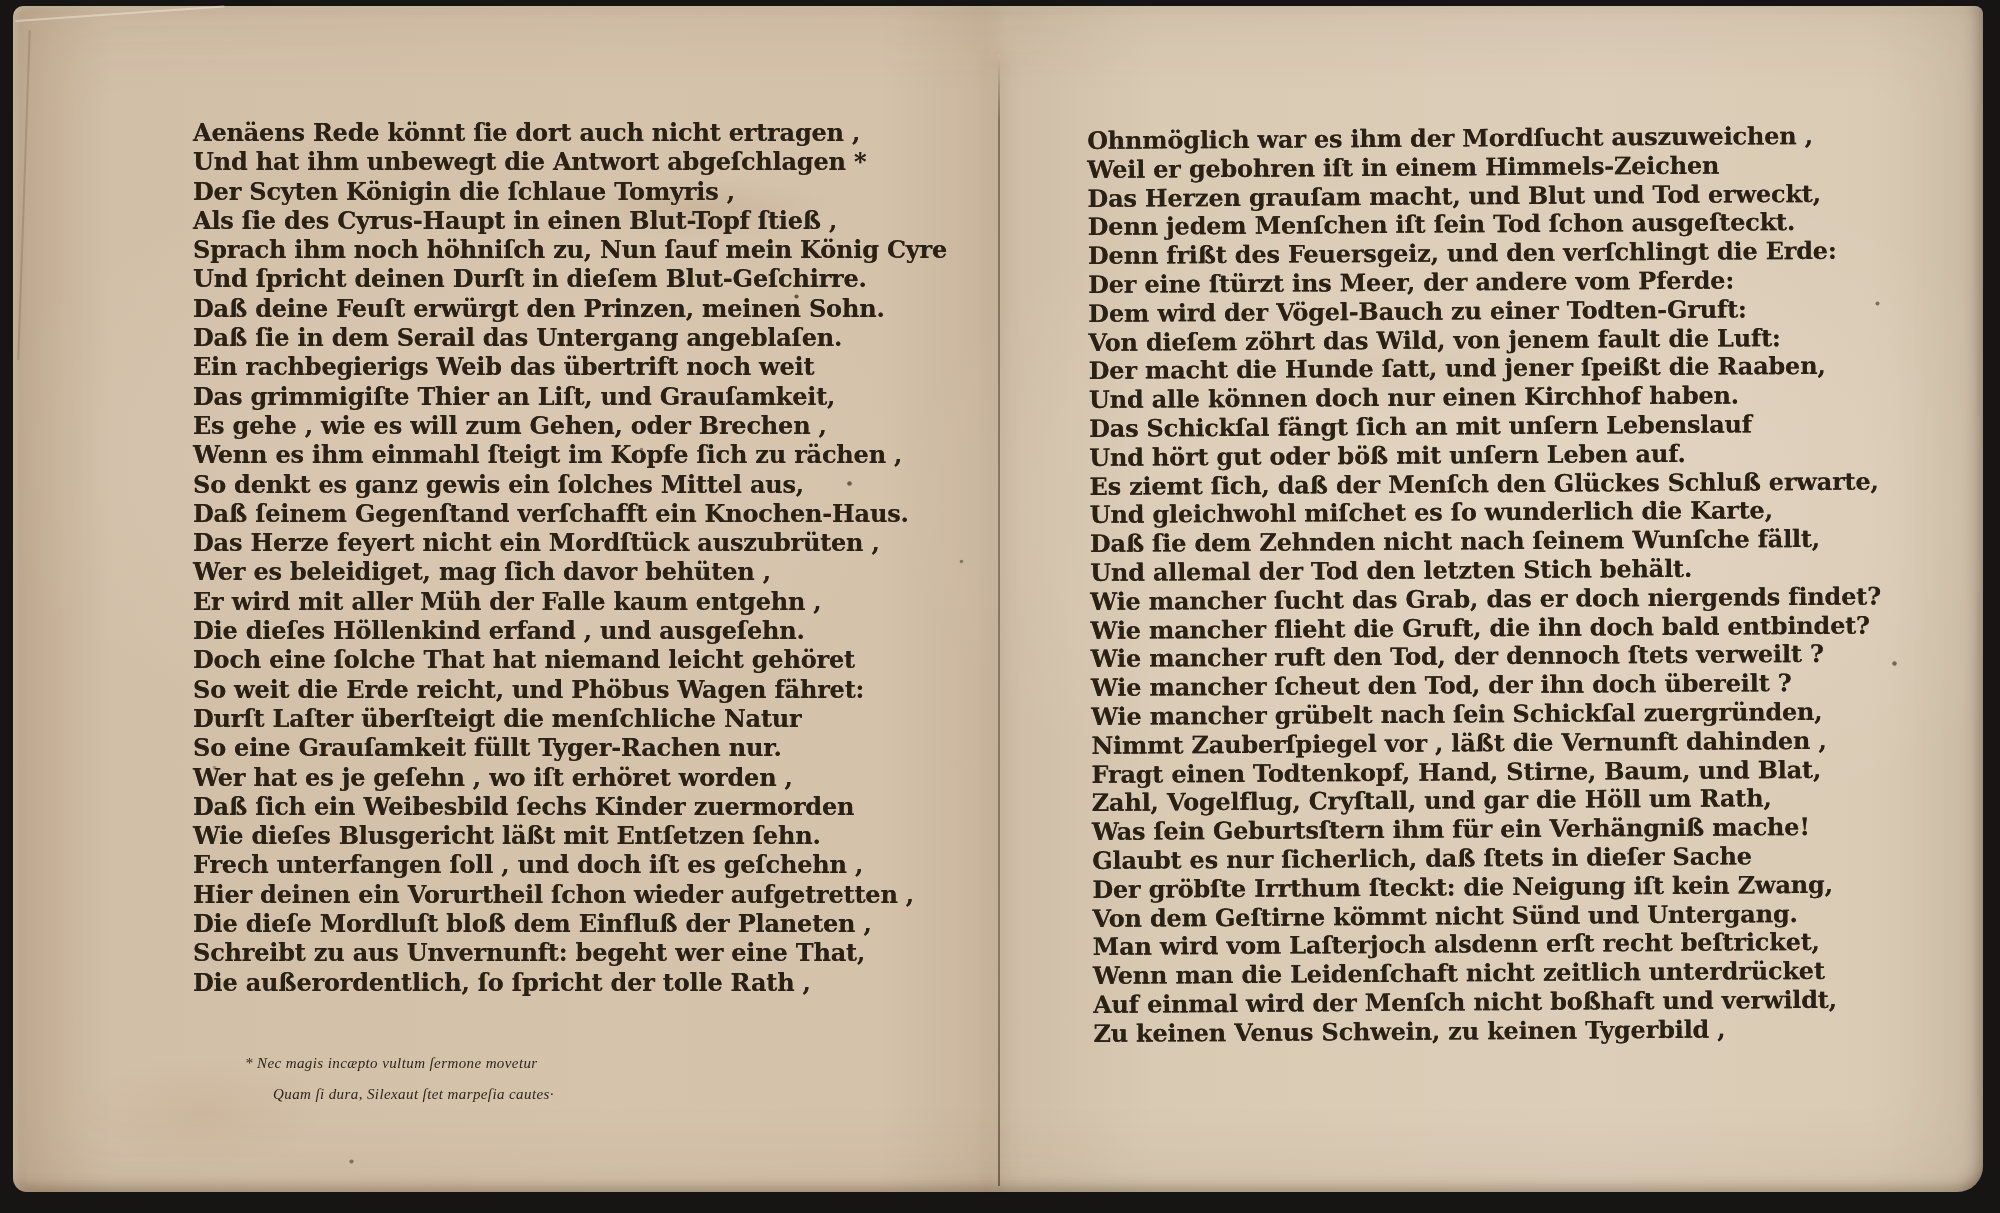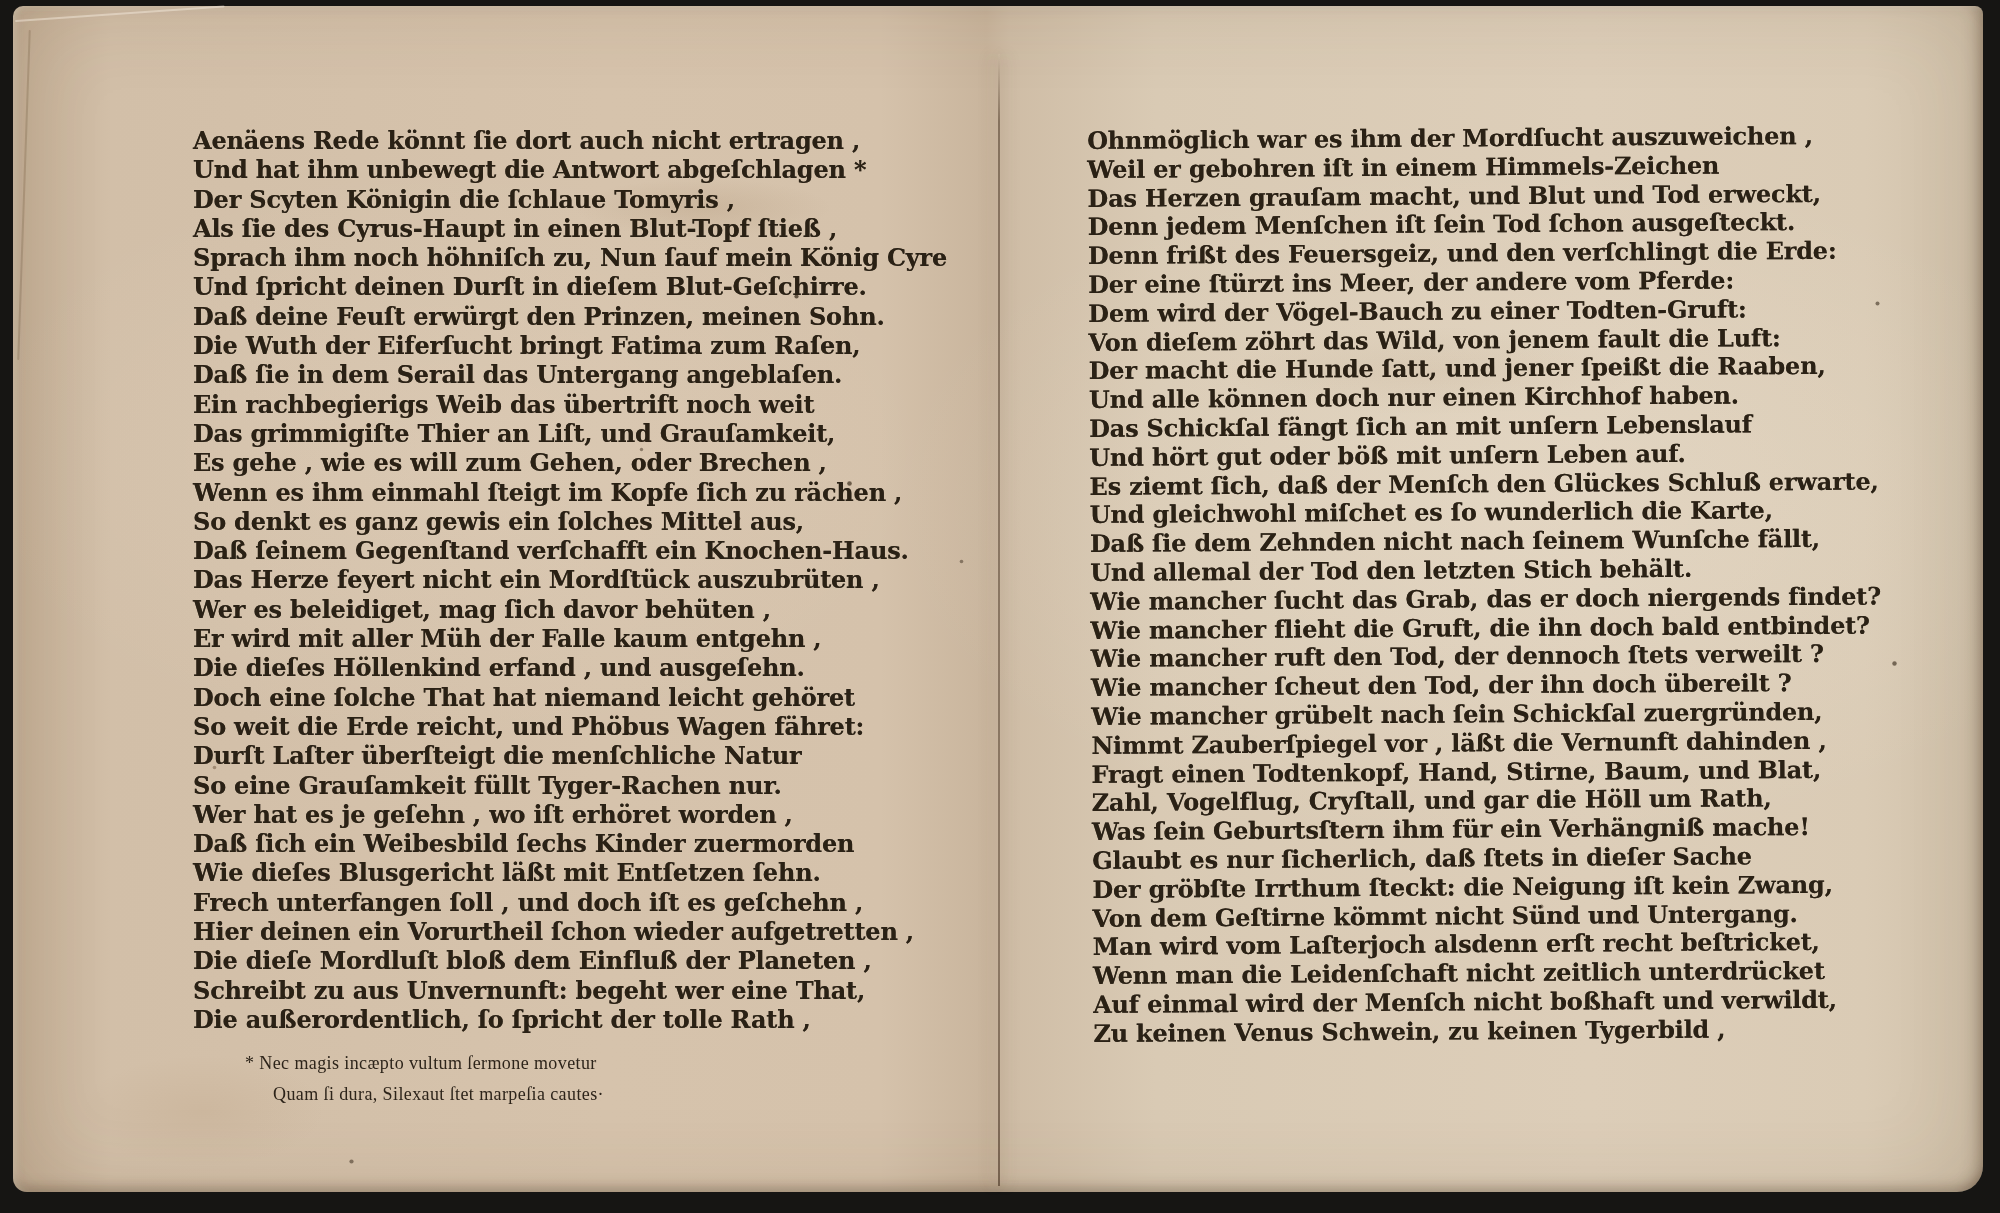--- a/index.html
+++ b/index.html
@@ -103,21 +103,21 @@
   }
   .text-col .text-line {
     white-space: nowrap;
     font-weight: 700;
     font-size: 24px;
     letter-spacing: -0.2px;
     text-shadow: 0 0 0.5px rgba(42,33,21,0.65);
   }
   .left-text {
     left: 180px;
-    top: 120px;
+    top: 112px;
     width: 790px;
   }
   .left-text .text-line { line-height: 29.3px; }
   .right-text {
     left: 1074px;
     top: 121px;
     width: 790px;
     transform: rotate(-0.4deg);
     transform-origin: left top;
   }
@@ -125,23 +125,24 @@
   .footnote {
     position: absolute;
     left: 180px;
     top: 1042px;
     width: 700px;
     color: #2d241a;
     font-family: "Liberation Serif", serif;
   }
   .footnote .footnote-line {
     white-space: nowrap;
-    font-size: 18px;
+    font-size: 15px;
     line-height: 31px;
     letter-spacing: 0.4px;
+    font-style: italic;
   }
   .footnote .footnote-line:nth-child(1) { margin-left: 52px; }
   .footnote .footnote-line:nth-child(2) { margin-left: 80px; }
 </style>
 </head>
 <body>
 
 <div class="spread">
   <div class="page-edge-top"></div>
   <div class="page-edge-left"></div>
@@ -152,21 +153,20 @@
   <div class="gutter-line"></div>
 
   <div class="text-col left-text">
       <div class="text-line">Aenäens Rede könnt ſie dort auch nicht ertragen ,</div>
       <div class="text-line">Und hat ihm unbewegt die Antwort abgeſchlagen *</div>
       <div class="text-line">Der Scyten Königin die ſchlaue Tomyris ,</div>
       <div class="text-line">Als ſie des Cyrus-Haupt in einen Blut-Topf ſtieß ,</div>
       <div class="text-line">Sprach ihm noch höhniſch zu, Nun ſauf mein König Cyre</div>
       <div class="text-line">Und ſpricht deinen Durſt in dieſem Blut-Geſchirre.</div>
       <div class="text-line">Daß deine Feuſt erwürgt den Prinzen, meinen Sohn.</div>
-      <div class="text-line">Die Wuth der Eiferſucht bringt Fatima zum Raſen,</div>
       <div class="text-line">Daß ſie in dem Serail das Untergang angeblaſen.</div>
       <div class="text-line">Ein rachbegierigs Weib das übertrift noch weit</div>
       <div class="text-line">Das grimmigiſte Thier an Liſt, und Grauſamkeit,</div>
       <div class="text-line">Es gehe , wie es will zum Gehen, oder Brechen ,</div>
       <div class="text-line">Wenn es ihm einmahl ſteigt im Kopfe ſich zu rächen ,</div>
       <div class="text-line">So denkt es ganz gewis ein ſolches Mittel aus,</div>
       <div class="text-line">Daß ſeinem Gegenſtand verſchafft ein Knochen-Haus.</div>
       <div class="text-line">Das Herze feyert nicht ein Mordſtück auszubrüten ,</div>
       <div class="text-line">Wer es beleidiget, mag ſich davor behüten ,</div>
       <div class="text-line">Er wird mit aller Müh der Falle kaum entgehn ,</div>

